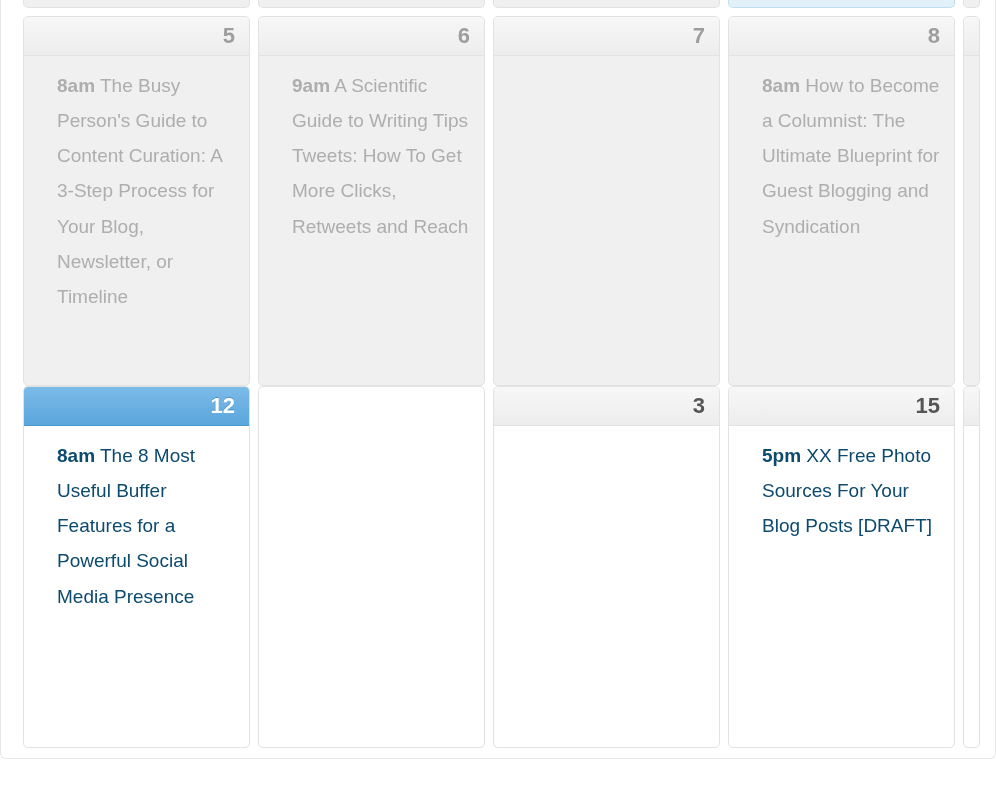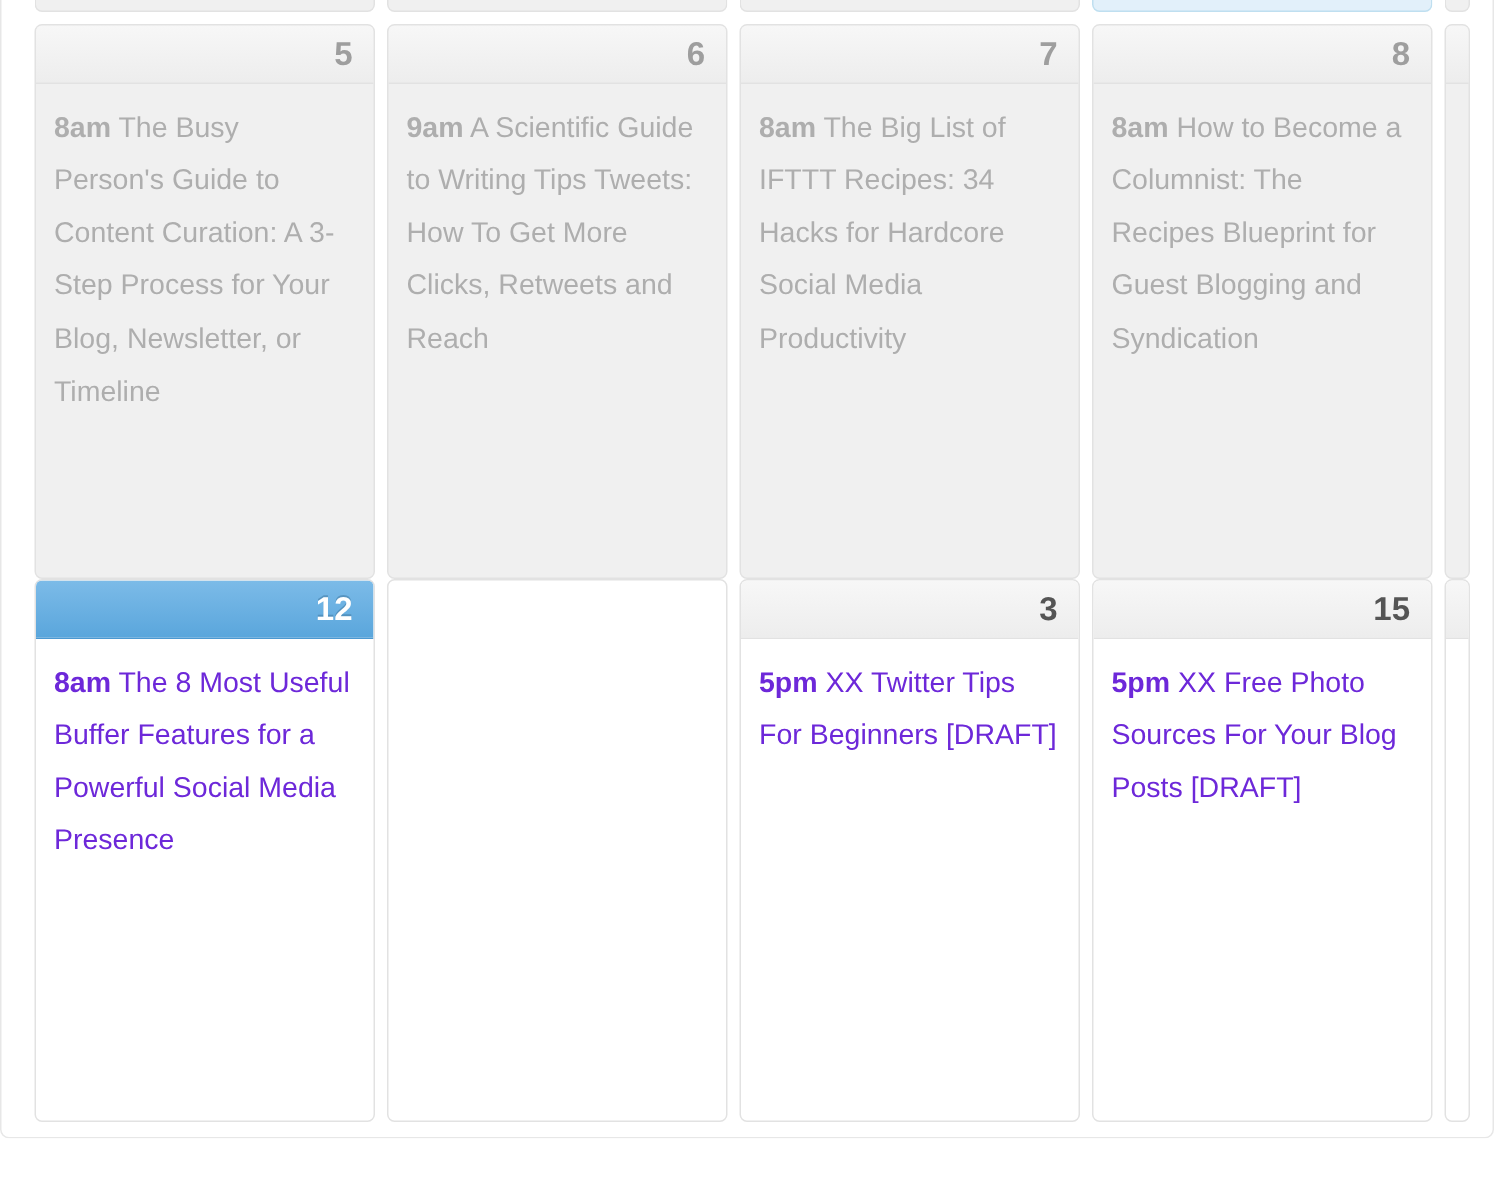--- a/index.html
+++ b/index.html
@@ -74,27 +74,28 @@
     color: #555555;
   }
   .day-header.today .day-number {
     color: #ffffff;
     text-shadow: 0 -1px 0 rgba(68,126,168,0.6);
   }
   .day-body {
     padding: 12px 12px 10px 12px;
     font-size: 19px;
     line-height: 1.85;
+    margin-left: 21px;
   }
   .event { word-wrap: break-word; }
   .event .time { font-weight: 700; }
   .past .day-body { color: #aeaeae; }
   .past .day-number { color: #9e9e9e; }
   .today-cell .day-body { color: #aeaeae; }
-  .upcoming .day-body { color: #6d28d9; }
+  .upcoming .day-body { color: #0c4a6e; }
 </style>
 </head>
 <body>
 
 <div class="calendar">
 
   <div class="row top">
     <div class="cell top-sliver"></div>
     <div class="cell top-sliver"></div>
     <div class="cell top-sliver"></div>
@@ -122,35 +123,29 @@
         <div class="event">
           <span class="time">9am</span>
           <span>A Scientific Guide to Writing Tips Tweets: How To Get More Clicks, Retweets and Reach</span>
         </div>
       </div>
     </div>
     <div class="cell past">
       <div class="day-header">
         <span class="day-number">7</span>
       </div>
-      <div class="day-body">
-        <div class="event">
-          <span class="time">8am</span>
-          <span>The Big List of IFTTT Recipes: 34 Hacks for Hardcore Social Media Productivity</span>
-        </div>
-      </div>
     </div>
     <div class="cell past">
       <div class="day-header">
         <span class="day-number">8</span>
       </div>
       <div class="day-body">
         <div class="event">
           <span class="time">8am</span>
-          <span>How to Become a Columnist: The Recipes Blueprint for Guest Blogging and Syndication</span>
+          <span>How to Become a Columnist: The Ultimate Blueprint for Guest Blogging and Syndication</span>
         </div>
       </div>
     </div>
     <div class="cell past frag">
       <div class="day-header"></div>
     </div>
   </div>
 
   <div class="row week2">
     <div class="cell upcoming today-cell">
@@ -163,26 +158,20 @@
           <span>The 8 Most Useful Buffer Features for a Powerful Social Media Presence</span>
         </div>
       </div>
     </div>
     <div class="cell upcoming">
     </div>
     <div class="cell upcoming">
       <div class="day-header">
         <span class="day-number">3</span>
       </div>
-      <div class="day-body">
-        <div class="event">
-          <span class="time">5pm</span>
-          <span>XX Twitter Tips For Beginners [DRAFT]</span>
-        </div>
-      </div>
     </div>
     <div class="cell upcoming">
       <div class="day-header">
         <span class="day-number">15</span>
       </div>
       <div class="day-body">
         <div class="event">
           <span class="time">5pm</span>
           <span>XX Free Photo Sources For Your Blog Posts [DRAFT]</span>
         </div>

